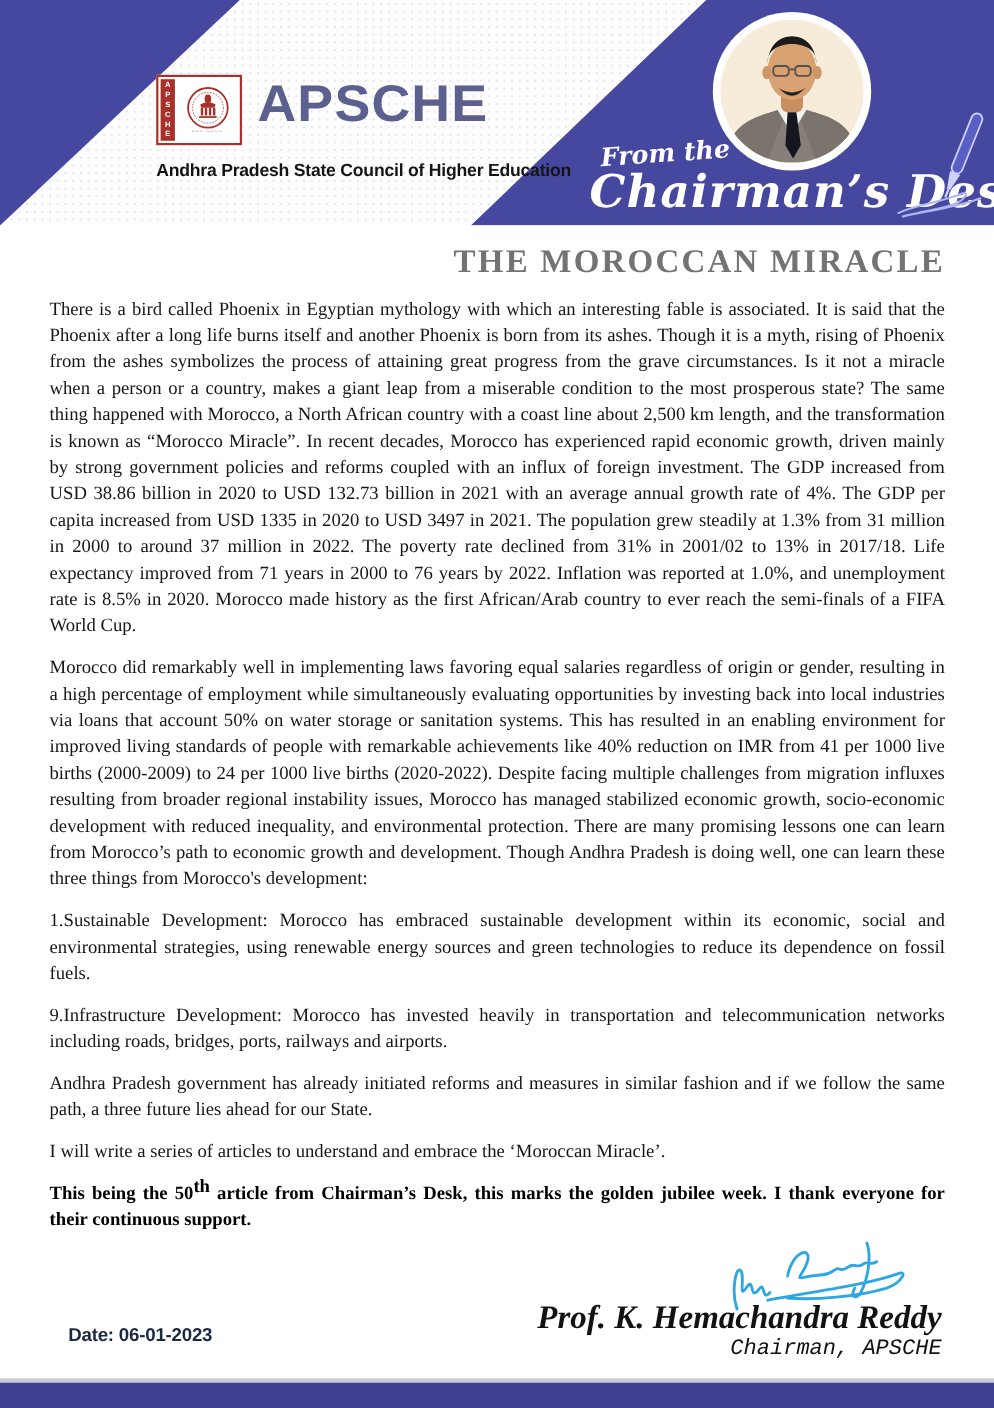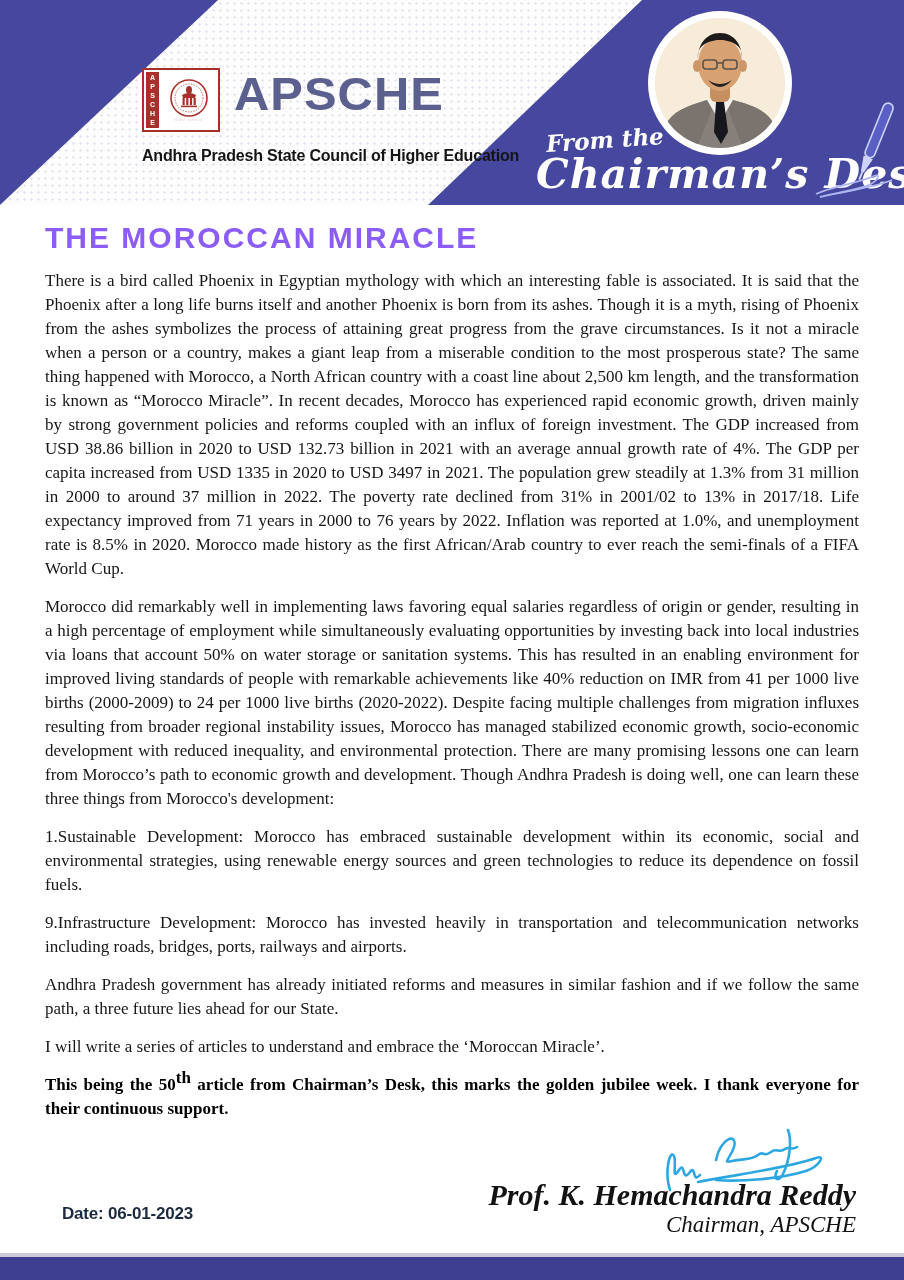--- a/index.html
+++ b/index.html
@@ -43,38 +43,38 @@
   .banner-pre{ position:absolute; left:546px; top:126px; color:#fff;
     font-family:"DejaVu Serif",serif; font-style:italic; font-weight:bold;
     font-size:23px; transform:rotate(-4deg); }
   .banner-title{ position:absolute; left:536px; top:150px; color:#fff;
     font-family:"DejaVu Serif",serif; font-style:italic; font-weight:bold;
     font-size:41px; letter-spacing:1px; white-space:nowrap; }
   .pen{ position:absolute; left:812px; top:98px; }
 
   
   .content{ position:absolute; top:205px; left:0; width:904px; padding:0 45px; }
-  .article-title{ text-align:left; margin-top:16px; font-size:30px; font-weight:bold;
-    color:#8b5cf6; letter-spacing:2px; font-family:Liberation Sans, sans-serif; }
+  .article-title{ text-align:right; margin-top:16px; font-size:30px; font-weight:bold;
+    color:#737373; letter-spacing:2px; font-family:Liberation Serif, serif; }
   .content p{ margin-top:14px; font-size:17px; line-height:24px; text-align:justify;
     color:#161616; }
   .content p.hl{ font-weight:bold; color:#000; }
   .content sup{ font-size:17px; vertical-align:super; line-height:0; }
 
   
   .sign-row{ position:absolute; left:0; right:0; bottom:42px; }
   .date{ position:absolute; left:62px; bottom:14px;
     font-family:"Liberation Sans",sans-serif; font-weight:bold; font-size:17px;
     color:#1b2a40; letter-spacing:-0.2px; }
   .signer{ position:absolute; right:48px; bottom:0; text-align:right; }
   .signature-svg{ position:absolute; right:10px; bottom:38px; }
   .signer-name{ font-size:30px; font-weight:bold; font-style:italic;
     color:#121212; font-family:"Liberation Serif",serif; position:relative; }
-  .signer-title{ font-size:23px; font-style:italic; color:#121212;
-    font-family:Liberation Serif, serif; position:relative; }
+  .signer-title{ font-size:20px; font-style:italic; color:#121212;
+    font-family:Liberation Mono, monospace; position:relative; }
 
   .footer-line{ position:absolute; left:0; bottom:23px; width:904px; height:4px; background:#ccccd8; }
   .footer-bar{ position:absolute; left:0; bottom:0; width:904px; height:23px; background:#3e3f90; }
 </style>
 </head>
 <body>
 
 <div class="page">
 
   <div class="header">

